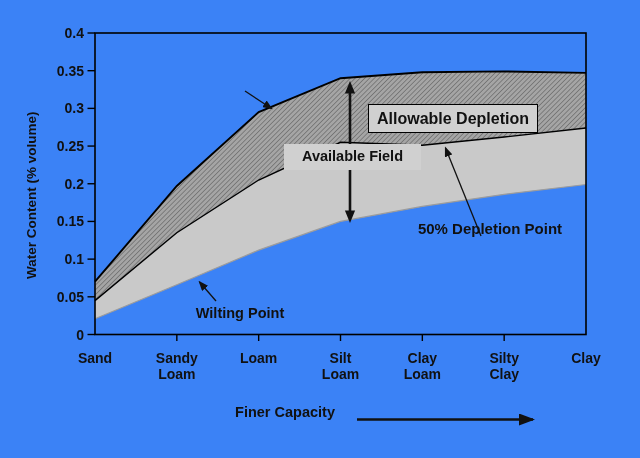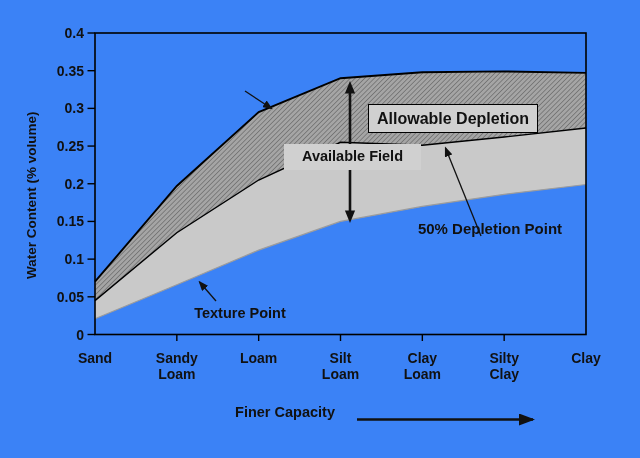--- a/index.html
+++ b/index.html
@@ -85,20 +85,20 @@
       <line x1="350" y1="90" x2="350" y2="215" stroke="#111" stroke-width="2.6"></line>
       <polygon points="350,81 344.9,93.5 355.1,93.5" fill="#111"></polygon>
       <polygon points="350,223 344.9,210.5 355.1,210.5" fill="#111"></polygon>
     </svg>
 
 
   <div class="ann ann-box" id="ann-allowable">Allowable Depletion</div>
 
   <div class="ann ann-box" id="ann-available">Available Field</div>
 
-  <div class="ann" id="ann-wilting">Texture Point</div>
+  <div class="ann" id="ann-wilting">Wilting Point</div>
 
   <div class="ann" id="ann-depletion">50% Depletion Point</div>
 
   <div class="ann" id="ann-finer">Finer Capacity</div>
 
   <div class="ann" id="y-axis-title">Water Content (% volume)</div>
 </div>
 
 </body></html>

